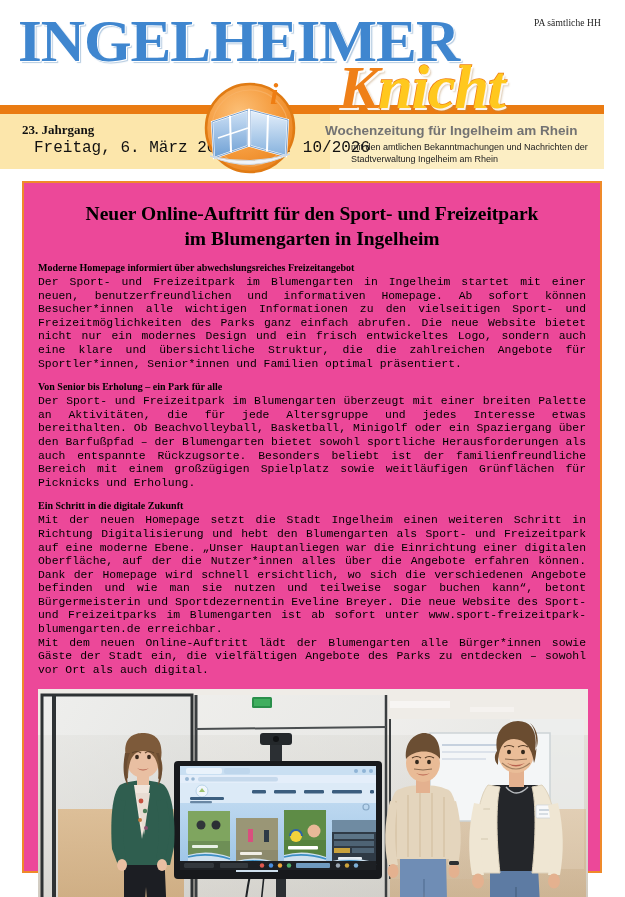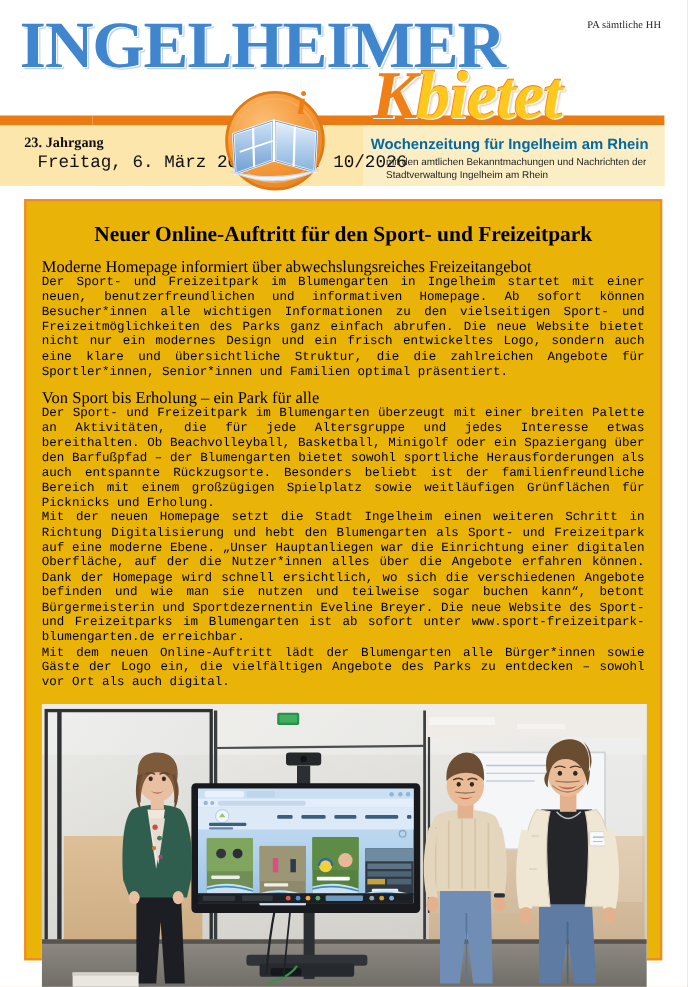--- a/index.html
+++ b/index.html
@@ -105,25 +105,25 @@
   }
   .issue-line {
     position: absolute;
     left: 34px; top: 139px;
     font-family: Liberation Mono, monospace;
     font-size: 16px;
     color: #111;
   }
   .sub-headline {
     position: absolute;
-    left: 337px; top: 123px;
+    left: 325px; top: 123px;
     font-family: "Liberation Sans", sans-serif;
     font-weight: bold;
     font-size: 13.5px;
-    color: #0369a1;
+    color: #737373;
     white-space: nowrap;
   }
   .sub-sub {
     position: absolute;
     left: 351px; top: 142px;
     width: 262px;
     font-family: "Liberation Sans", sans-serif;
     font-size: 9px;
     line-height: 11.5px;
     color: #222;
@@ -138,36 +138,36 @@
   }
 
   
   .content-box {
     position: absolute;
     left: 22px; top: 181px;
     width: 580px;
     height: 692px;
     box-sizing: border-box;
     border: 2px solid #ef8a2a;
-    background: #eab308;
+    background: #ec4899;
     padding: 10px 14px 0 14px;
   }
   .headline {
     text-align: center;
     font-family: "Liberation Serif", serif;
     font-weight: bold;
     font-size: 19.5px;
     line-height: 25px;
     color: #000;
     margin: 8px 14px 10px 14px;
   }
   .sub-title {
     font-family: "Liberation Serif", serif;
-    font-weight: normal;
-    font-size: 15px;
+    font-weight: bold;
+    font-size: 10px;
     line-height: 14px;
     color: #000;
     margin: 9px 0 1px 0;
   }
   .para {
     font-family: Liberation Mono, monospace;
     font-size: 11.4px;
     line-height: 13.6px;
     text-align: justify;
     color: #000;
@@ -199,21 +199,21 @@
 
   <div class="pa-note">PA sämtliche HH</div>
 
   <div class="rule-orange-left"></div>
   <div class="rule-orange-top"></div>
   <div class="band-cream"></div>
   <div class="band-cream-right"></div>
 
   <div class="title-ingelheimer">INGELHEIMER</div>
 
-  <div class="title-kurier"><span class="k-cap">K</span><span class="k-rest">bietet</span></div>
+  <div class="title-kurier"><span class="k-cap">K</span><span class="k-rest">nicht</span></div>
 
   <svg class="logo-disc" viewBox="0 0 108 108">
     <defs>
       <radialGradient id="discg" cx="38%" cy="33%" r="78%">
         <stop offset="0%" stop-color="#fcc078"></stop>
         <stop offset="55%" stop-color="#f59b3d"></stop>
         <stop offset="100%" stop-color="#e8801a"></stop>
       </radialGradient>
       <linearGradient id="pageg" x1="0" y1="0" x2="0" y2="1">
         <stop offset="0%" stop-color="#cfe2f6"></stop>
@@ -250,30 +250,32 @@
   <div class="jahrgang">23. Jahrgang</div>
   <div class="issue-line">Freitag, 6. März 2026 • Nr. 10/2026</div>
   <div class="sub-headline">Wochenzeitung für Ingelheim am Rhein</div>
   <div class="sub-sub">mit den amtlichen Bekanntmachungen und Nachrichten der Stadtverwaltung Ingelheim am Rhein</div>
 </div>
 
 <div class="content-box">
 
   <div class="headline">
     <span>Neuer Online-Auftritt für den Sport- und Freizeitpark</span><br>
+    <span>im Blumengarten in Ingelheim</span>
   </div>
 
   <div class="sub-title">Moderne Homepage informiert über abwechslungsreiches Freizeitangebot</div>
   <p class="para">Der Sport- und Freizeitpark im Blumengarten in Ingelheim startet mit einer neuen, benutzerfreundlichen und informativen Homepage. Ab sofort können Besucher*innen alle wichtigen Informationen zu den vielseitigen Sport- und Freizeitmöglichkeiten des Parks ganz einfach abrufen. Die neue Website bietet nicht nur ein modernes Design und ein frisch entwickeltes Logo, sondern auch eine klare und übersichtliche Struktur, die die zahlreichen Angebote für Sportler*innen, Senior*innen und Familien optimal präsentiert.</p>
 
-  <div class="sub-title">Von Sport bis Erholung – ein Park für alle</div>
+  <div class="sub-title">Von Senior bis Erholung – ein Park für alle</div>
   <p class="para">Der Sport- und Freizeitpark im Blumengarten überzeugt mit einer breiten Palette an Aktivitäten, die für jede Altersgruppe und jedes Interesse etwas bereithalten. Ob Beachvolleyball, Basketball, Minigolf oder ein Spaziergang über den Barfußpfad – der Blumengarten bietet sowohl sportliche Herausforderungen als auch entspannte Rückzugsorte. Besonders beliebt ist der familienfreundliche Bereich mit einem großzügigen Spielplatz sowie weitläufigen Grünflächen für Picknicks und Erholung.</p>
 
+  <div class="sub-title">Ein Schritt in die digitale Zukunft</div>
   <p class="para">Mit der neuen Homepage setzt die Stadt Ingelheim einen weiteren Schritt in Richtung Digitalisierung und hebt den Blumengarten als Sport- und Freizeitpark auf eine moderne Ebene. „Unser Hauptanliegen war die Einrichtung einer digitalen Oberfläche, auf der die Nutzer*innen alles über die Angebote erfahren können. Dank der Homepage wird schnell ersichtlich, wo sich die verschiedenen Angebote befinden und wie man sie nutzen und teilweise sogar buchen kann“, betont Bürgermeisterin und Sportdezernentin Eveline Breyer. Die neue Website des Sport- und Freizeitparks im Blumengarten ist ab sofort unter www.sport-freizeitpark-blumengarten.de erreichbar.</p>
-  <p class="para">Mit dem neuen Online-Auftritt lädt der Blumengarten alle Bürger*innen sowie Gäste der Logo ein, die vielfältigen Angebote des Parks zu entdecken – sowohl vor Ort als auch digital.</p>
+  <p class="para">Mit dem neuen Online-Auftritt lädt der Blumengarten alle Bürger*innen sowie Gäste der Stadt ein, die vielfältigen Angebote des Parks zu entdecken – sowohl vor Ort als auch digital.</p>
 
   <div class="photo-wrap">
     <svg viewBox="0 0 550 262" width="550" height="262">
       <defs>
         <linearGradient id="wallg" x1="0" y1="0" x2="0" y2="1">
           <stop offset="0%" stop-color="#e9e6e0"></stop>
           <stop offset="60%" stop-color="#d9d4cb"></stop>
           <stop offset="100%" stop-color="#c9c2b6"></stop>
         </linearGradient>
         <linearGradient id="woodg" x1="0" y1="0" x2="0" y2="1">

